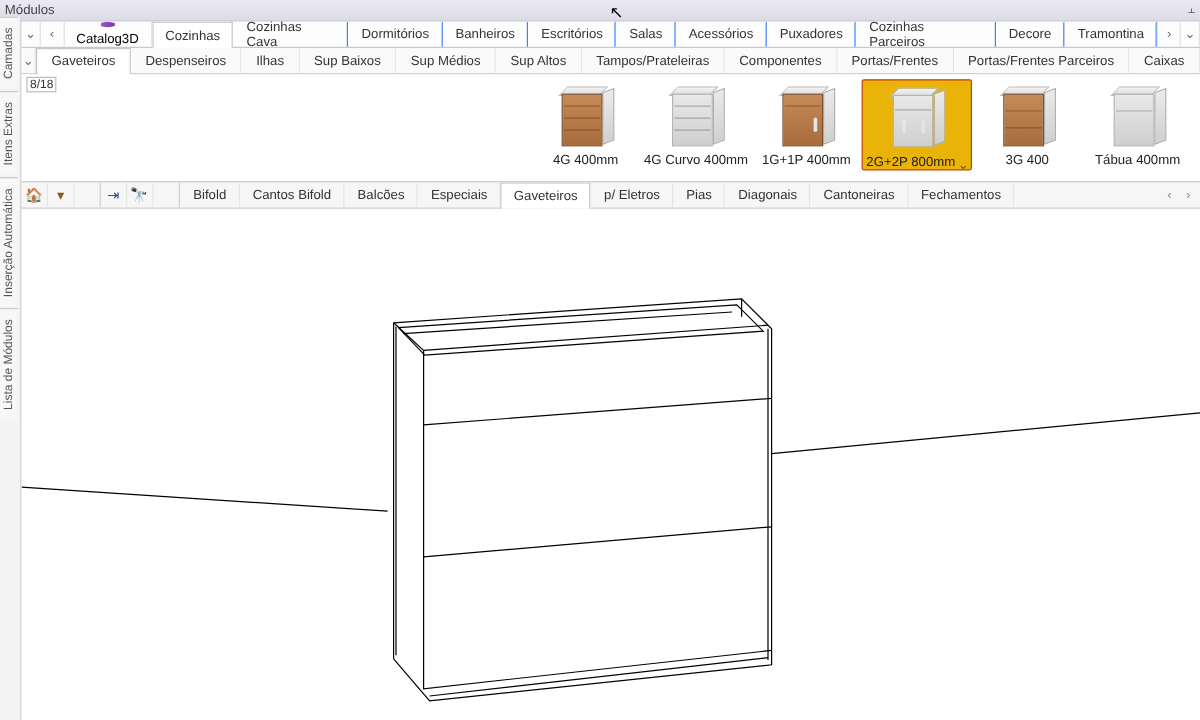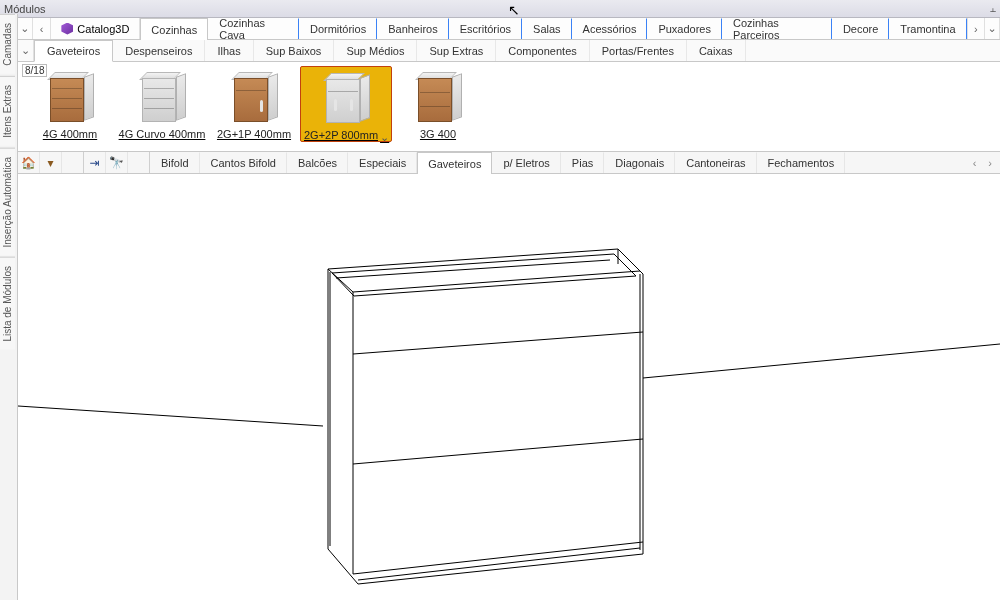--- a/index.html
+++ b/index.html
@@ -15,35 +15,35 @@
   .titlebar .title { color: #444; font-size: 11px; }
   .titlebar .pin { margin-left: auto; color: #555; font-size: 10px; cursor: pointer; }
   .titlebar .cursor { position: absolute; left: 508px; top: 2px; font-size: 14px; color: #000; pointer-events: none; }
 
   
   .ribbon { position: absolute; left: 18px; right: 0; top: 18px; }
 
   .tabstrip { height: 22px; background: #fdfdfd; border-bottom: 1px solid #c8c8c8; display: flex; align-items: stretch; }
   .tabstrip .arrow { width: 20px; display: flex; align-items: center; justify-content: center; color: #666; border-right: 1px solid #e0e0e0; cursor: pointer; }
   .tabstrip .chev { width: 16px; display: flex; align-items: center; justify-content: center; color: #666; border-right: 1px solid #e0e0e0; cursor: pointer; }
-  .tabstrip .catalog { display: flex; align-items: center; gap: 4px; padding: 0 10px; border-right: 1px solid #e0e0e0; cursor: pointer; }
+  .tabstrip .catalog { display: flex; align-items: center; gap: 4px; padding: 0 10px; border-right: 1px solid #e0e0e0; cursor: pointer; flex-direction: column; }
   .catalog .cube { width: 12px; height: 12px; background: linear-gradient(135deg,#a25bd7,#6b2fa0); transform: rotate(0deg); clip-path: polygon(50% 0, 100% 25%, 100% 75%, 50% 100%, 0 75%, 0 25%); }
   .tab { padding: 0 10px; display: flex; align-items: center; border: 1px solid transparent; border-bottom: none; color: #333; cursor: pointer; }
   .tab.active { background: #fff; border-color: #c8c8c8; border-top: 1px solid #c8c8c8; margin-bottom: -1px; }
   .tab.sep { border-right: 1px solid #3b82f6; }
 
   .tabstrip2 { height: 22px; background: #fafafa; border-bottom: 1px solid #c8c8c8; display: flex; align-items: stretch; }
   .tabstrip2 .chev { width: 16px; display: flex; align-items: center; justify-content: center; color: #666; border-right: 1px solid #e0e0e0; cursor: pointer; }
   .tab2 { padding: 0 12px; display: flex; align-items: center; color: #333; border-right: 1px solid #e8e8e8; cursor: pointer; white-space: nowrap; }
   .tab2.active { background: #fff; border: 1px solid #c8c8c8; border-bottom-color: #fff; margin-bottom: -1px; }
 
   
-  .shelf { height: 90px; background: #fff; border-bottom: 1px solid #c8c8c8; display: flex; align-items: flex-start; padding: 4px 6px 0 6px; position: relative; }
+  .shelf { height: 90px; background: #fff; border-bottom: 1px solid #c8c8c8; display: flex; align-items: flex-start; padding: 4px 6px 0 6px; position: relative; justify-content: flex-end; }
   .counter { position: absolute; left: 4px; top: 2px; font-size: 10px; color: #333; background: #fff; border: 1px solid #bbb; padding: 0 2px; }
-  .item { width: 92px; text-align: center; cursor: pointer; padding-top: 6px; text-decoration: underline; }
+  .item { width: 92px; text-align: center; cursor: pointer; padding-top: 6px; }
   .item.sel { background: #eab308; border: 1px solid #c2410c; border-radius: 2px; }
   .item.sel .label { display: flex; align-items: center; justify-content: center; gap: 2px; }
   .thumb { width: 48px; height: 54px; margin: 0 auto; position: relative; }
   .thumb .front { position: absolute; left: 4px; top: 6px; width: 34px; height: 44px; background: linear-gradient(#c58a55,#a86c3d); border: 1px solid #7a4e29; }
   .thumb .side { position: absolute; left: 38px; top: 3px; width: 10px; height: 44px; background: linear-gradient(#eaeaea,#cfcfcf); transform: skewY(-20deg); border: 1px solid #b0b0b0; }
   .thumb .top  { position: absolute; left: 5px; top: 0px; width: 34px; height: 8px; background: linear-gradient(#f3f3f3,#dcdcdc); transform: skewX(-45deg); border: 1px solid #b8b8b8; }
   .thumb .drawer { position: absolute; left: 6px; width: 30px; height: 8px; border-top: 1px solid rgba(0,0,0,0.25); }
   .thumb .handle { position: absolute; left: 30px; width: 3px; height: 12px; background: #e5e5e5; border-radius: 2px; }
   .thumb.gray .front { background: linear-gradient(#e8e8e8,#cfcfcf); border-color:#b3b3b3; }
   .item .label { font-size: 11px; color: #222; margin-top: 2px; white-space: nowrap; }
@@ -103,23 +103,25 @@
     <div class="chev">⌄</div>
   </div>
 
   <div class="tabstrip2">
     <div class="chev">⌄</div>
     <div class="tab2 active">Gaveteiros</div>
     <div class="tab2">Despenseiros</div>
     <div class="tab2">Ilhas</div>
     <div class="tab2">Sup Baixos</div>
     <div class="tab2">Sup Médios</div>
-    <div class="tab2">Sup Extras</div>
+    <div class="tab2">Sup Altos</div>
+    <div class="tab2">Tampos/Prateleiras</div>
     <div class="tab2">Componentes</div>
     <div class="tab2">Portas/Frentes</div>
+    <div class="tab2">Portas/Frentes Parceiros</div>
     <div class="tab2">Caixas</div>
   </div>
 
   <div class="shelf">
     <div class="counter">8/18</div>
 
     <div class="item">
       <div class="thumb">
           <div class="top"></div>
           <div class="side"></div>
@@ -139,24 +141,24 @@
           <div class="drawer" style="top:26px"></div>
           <div class="drawer" style="top:36px"></div>
         </div>
       <div class="label">4G Curvo 400mm</div>
     </div>
     <div class="item">
       <div class="thumb">
           <div class="top"></div>
           <div class="side"></div>
           <div class="front"></div>
-          <div class="drawer" style="top:18px"></div>
-          <div class="handle" style="top:28px"></div>
-        </div>
-      <div class="label">2G+1P 400mm</div>
+          <div class="drawer" style="top:16px"></div>
+          <div class="handle" style="top:26px"></div>
+        </div>
+      <div class="label">1G+1P 400mm</div>
     </div>
     <div class="item sel">
       <div class="thumb gray">
           <div class="top"></div>
           <div class="side"></div>
           <div class="front"></div>
           <div class="drawer" style="top:18px"></div>
           <div class="handle" style="top:26px;left:12px"></div>
           <div class="handle" style="top:26px;left:28px"></div>
         </div>
@@ -167,20 +169,29 @@
     </div>
     <div class="item">
       <div class="thumb">
           <div class="top"></div>
           <div class="side"></div>
           <div class="front"></div>
           <div class="drawer" style="top:20px"></div>
           <div class="drawer" style="top:34px"></div>
         </div>
       <div class="label">3G 400</div>
+    </div>
+    <div class="item">
+      <div class="thumb gray">
+          <div class="top"></div>
+          <div class="side"></div>
+          <div class="front"></div>
+          <div class="drawer" style="top:20px"></div>
+        </div>
+      <div class="label">Tábua 400mm</div>
     </div>
   </div>
 
   <div class="toolbarrow">
     <div class="tbtn">🏠</div>
     <div class="tbtn">▾</div>
     <div class="tbtn" style="border-right:1px solid #cfcfcf"></div>
     <div class="tbtn navy">⇥</div>
     <div class="tbtn navy">🔭</div>
     <div class="tbtn" style="border-right:1px solid #cfcfcf"></div>

